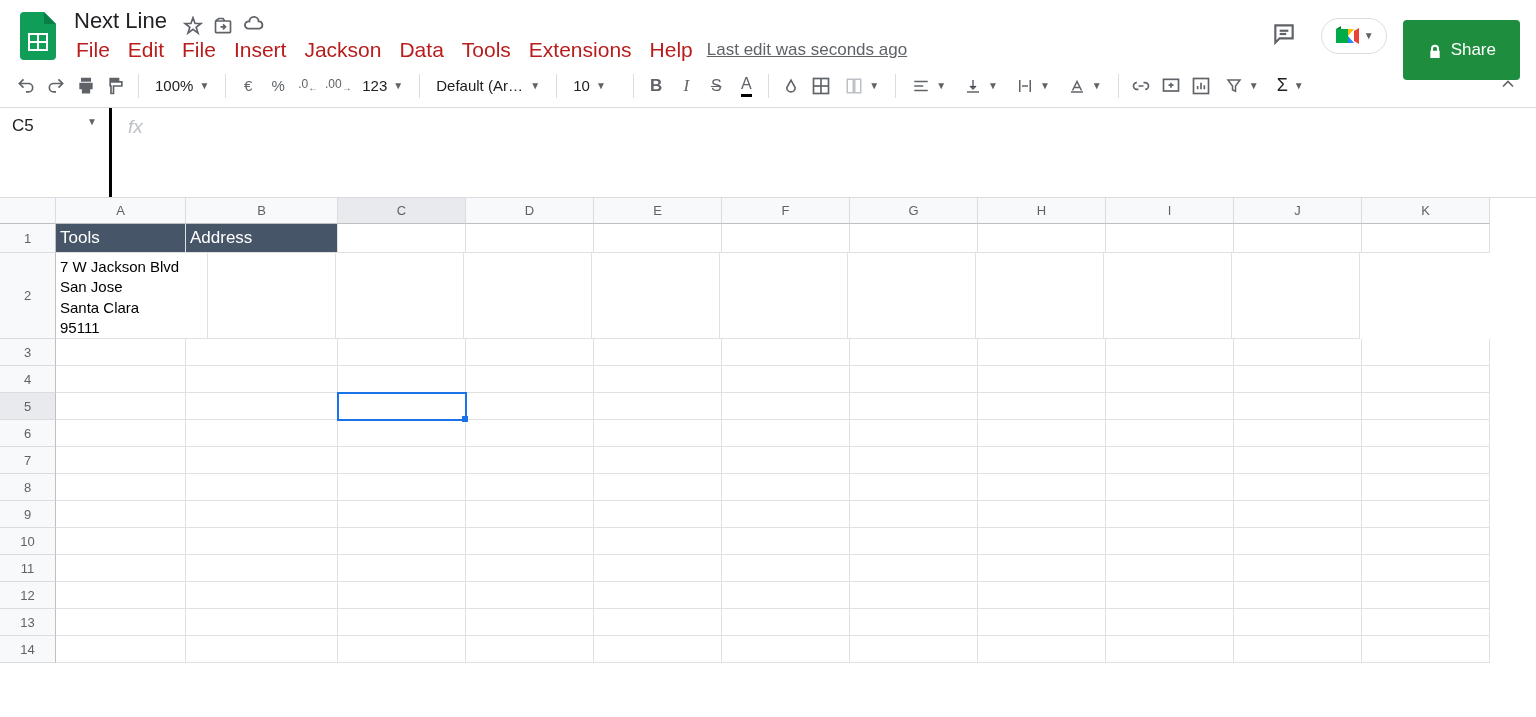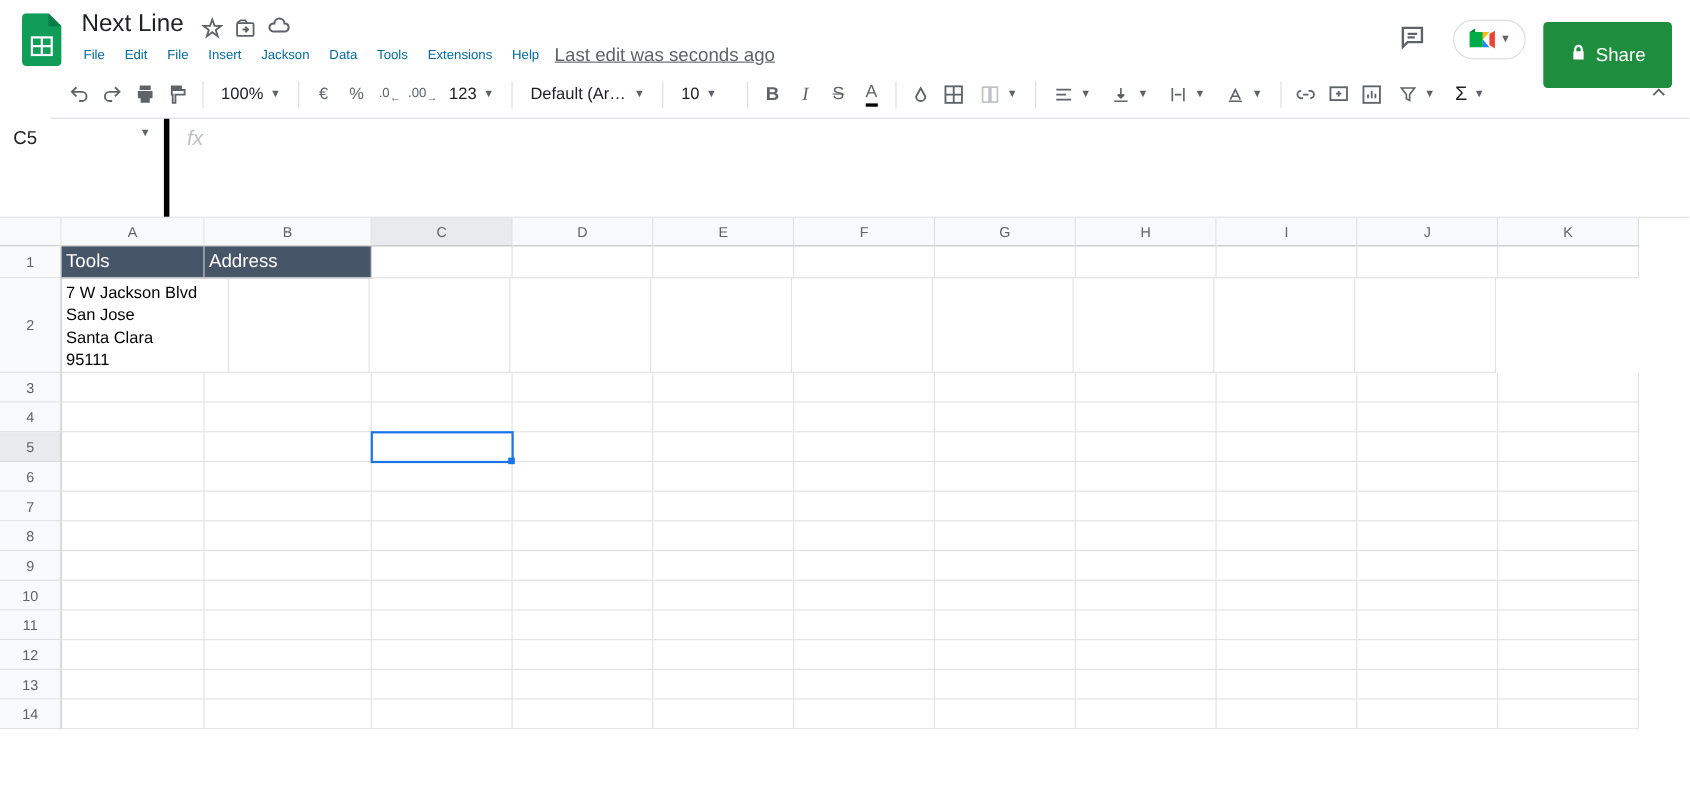--- a/index.html
+++ b/index.html
@@ -10,58 +10,58 @@
       border-bottom: 1px solid transparent;
     }
     .logo-area {
       width: 44px; height: 56px; display: flex; align-items: center; justify-content: center;
     }
     .title-section { flex: 1; display: flex; flex-direction: column; margin-left: 8px; }
     .title-row { display: flex; align-items: flex-end; gap: 10px; height: 28px; }
     .doc-title { font-size: 22px; color: #202124; font-weight: 400; padding: 2px 6px; }
     .title-icon { color: #5f6368; cursor: pointer; display: flex; align-items: center; }
     .menubar { display: flex; gap: 2px; height: 28px; align-items: center; }
-    .menu-item { padding: 4px 8px; font-size: 12px; color: #0369a1; cursor: pointer; border-radius: 4px; }
+    .menu-item { padding: 4px 8px; font-size: 21px; color: #b91c1c; cursor: pointer; border-radius: 4px; }
     .last-edit { color: #5f6368; font-size: 17px; text-decoration: underline; margin-left: 4px; cursor: pointer; }
     
     .header-right { display: flex; align-items: center; gap: 16px; }
     .comments-icon { color: #5f6368; cursor: pointer; padding: 8px; }
     .meet-icon { 
       padding: 6px 12px; border: 1px solid #dadce0; border-radius: 20px; cursor: pointer;
       display: flex; align-items: center; gap: 4px;
     }
     .share-btn {
       background: #1e8e3e; color: #fff; padding: 20px 24px; border-radius: 4px;
-      font-size: 17px; font-weight: 500; display: flex; align-items: flex-start; gap: 8px;
+      font-size: 17px; font-weight: 500; display: flex; align-items: flex-end; gap: 8px;
       cursor: pointer;
       margin-top: 28px;
     }
     
     .toolbar {
       display: flex; align-items: center; padding: 4px 12px; height: 44px;
-      border-bottom: 1px solid #dadce0; gap: 2px; margin-left: 46px;
+      border-bottom: 1px solid #dadce0; gap: 2px;
     }
     .tb-sep { width: 1px; height: 24px; background: #dadce0; margin: 0 6px; }
     .tb-btn { 
       min-width: 28px; height: 28px; display: flex; align-items: center; justify-content: center;
       color: #5f6368; cursor: pointer; border-radius: 2px; font-size: 15px;
     }
     .tb-select { 
       display: flex; align-items: center; gap: 6px; padding: 0 8px; height: 28px;
       color: #202124; font-size: 15px; cursor: pointer;
     }
     .tb-chevron { color: #5f6368; font-size: 10px; }
     .tb-collapse { margin-left: auto; color: #5f6368; cursor: pointer; padding: 6px; }
     .text-color-underline { border-bottom: 3px solid #000; padding-bottom: 1px; }
     
     .namebox-row {
       display: flex; height: 90px; border-bottom: 1px solid #dadce0;
     }
     .namebox {
-      width: 154px; border-right: 5px solid #000000; display: flex; align-items: flex-start;
+      width: 112px; border-right: 3px solid #000000; display: flex; align-items: flex-start;
       padding: 8px 12px; font-size: 17px; color: #202124; justify-content: space-between;
     }
     .fx-area { flex: 1; display: flex; align-items: flex-start; padding: 8px 16px; }
     .fx-label { font-style: italic; color: #bdc1c6; font-size: 19px; font-family: Liberation Sans, sans-serif; }
     
     .grid-area { position: relative; }
     .col-headers { display: flex; height: 26px; }
     .corner { width: 56px; background: #f8f9fa; border-right: 1px solid #dadce0; border-bottom: 1px solid #c0c0c0; }
     .col-header {
       background: #f8f9fa; border-right: 1px solid #dadce0; border-bottom: 1px solid #c0c0c0;

